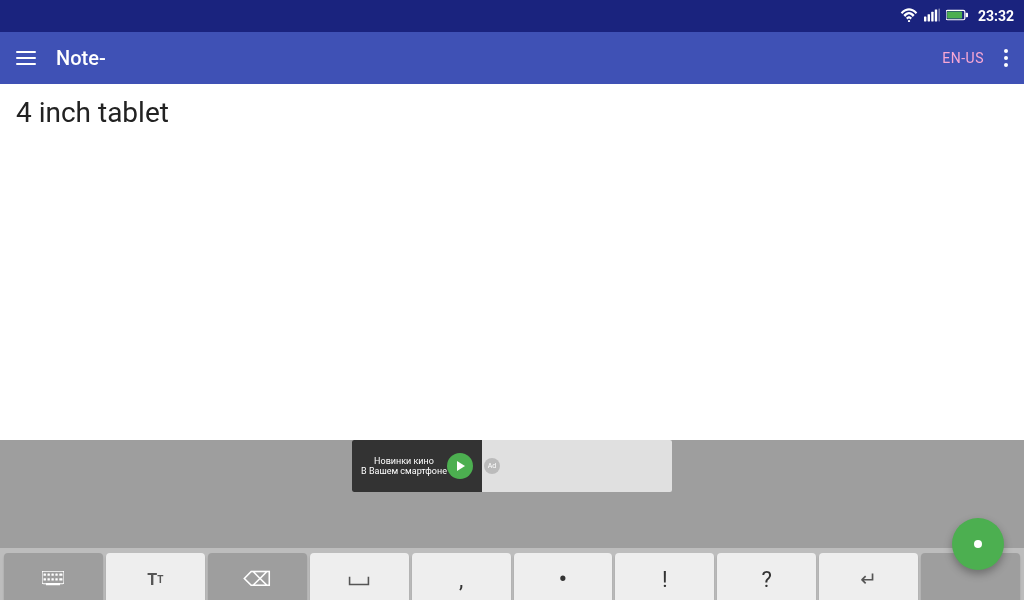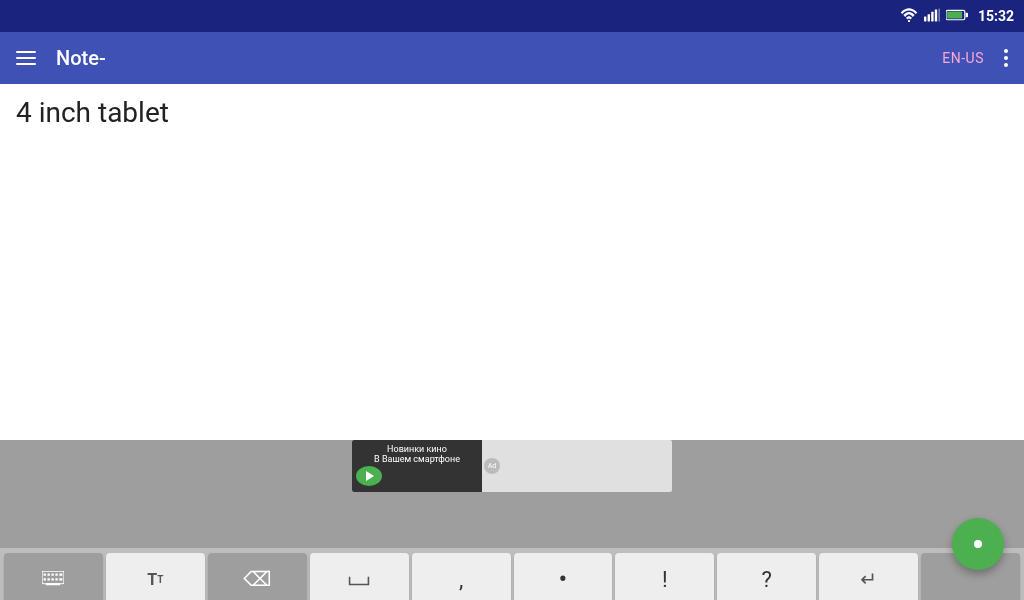--- a/index.html
+++ b/index.html
@@ -138,21 +138,22 @@
       display: flex;
       align-items: center;
       overflow: hidden;
       border-radius: 2px;
     }
     .ad-left {
       width: 130px;
       height: 52px;
       background: #333;
       display: flex;
-      flex-direction: column;
+      flex-direction: row;
+      align-items: center;
       justify-content: center;
       padding: 4px;
     }
     .ad-left-top {
       color: #fff;
       font-size: 9px;
       text-align: center;
     }
     .ad-play-btn {
       width: 26px;
@@ -275,21 +276,21 @@
       </svg>
     </span>
 
     <span style="color:#fff;font-size:12px;">
       <svg width="22" height="12" viewBox="0 0 28 14">
         <rect x="0" y="1" width="24" height="12" rx="2" fill="none" stroke="white" stroke-width="1.5"></rect>
         <rect x="25" y="4" width="3" height="6" rx="1" fill="white"></rect>
         <rect x="1.5" y="2.5" width="19" height="9" rx="1" fill="#4caf50"></rect>
       </svg>
     </span>
-    <span class="status-time">15:32</span>
+    <span class="status-time">23:32</span>
   </div>
 </div>
 
 <div id="app-bar">
   <div class="hamburger-icon">
     <span></span>
     <span></span>
     <span></span>
   </div>
   <span class="app-title">Note-</span>

